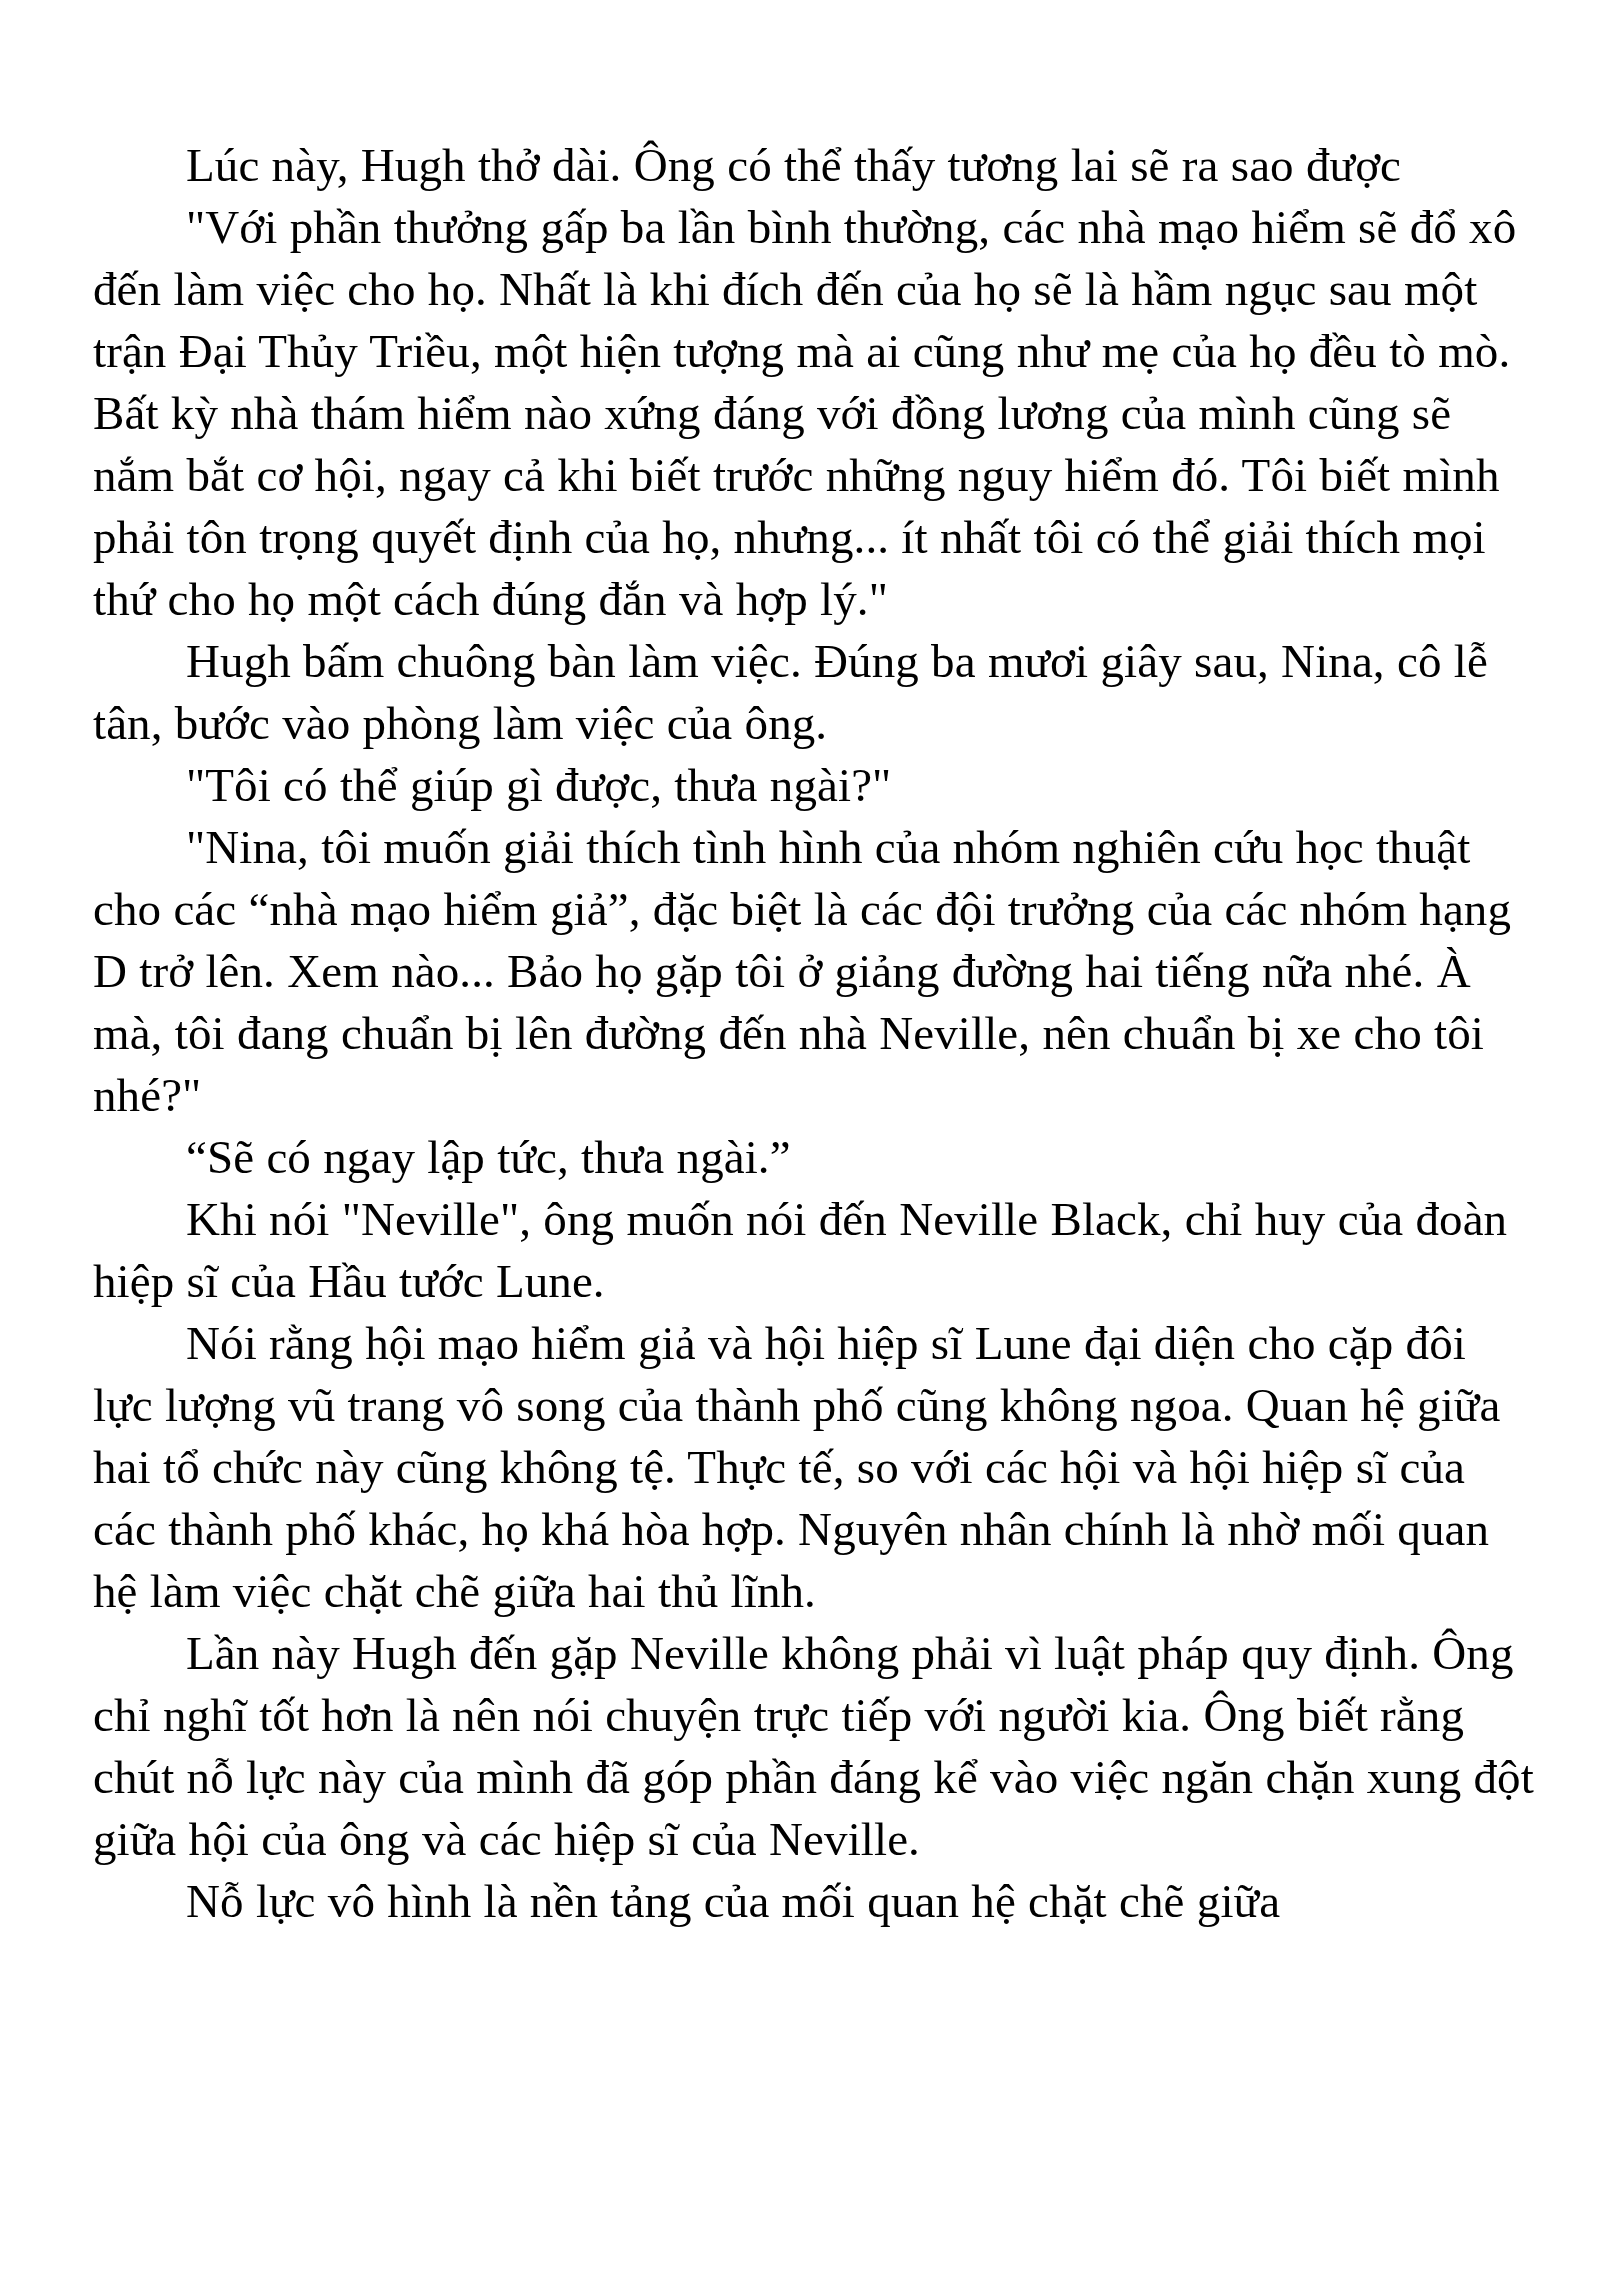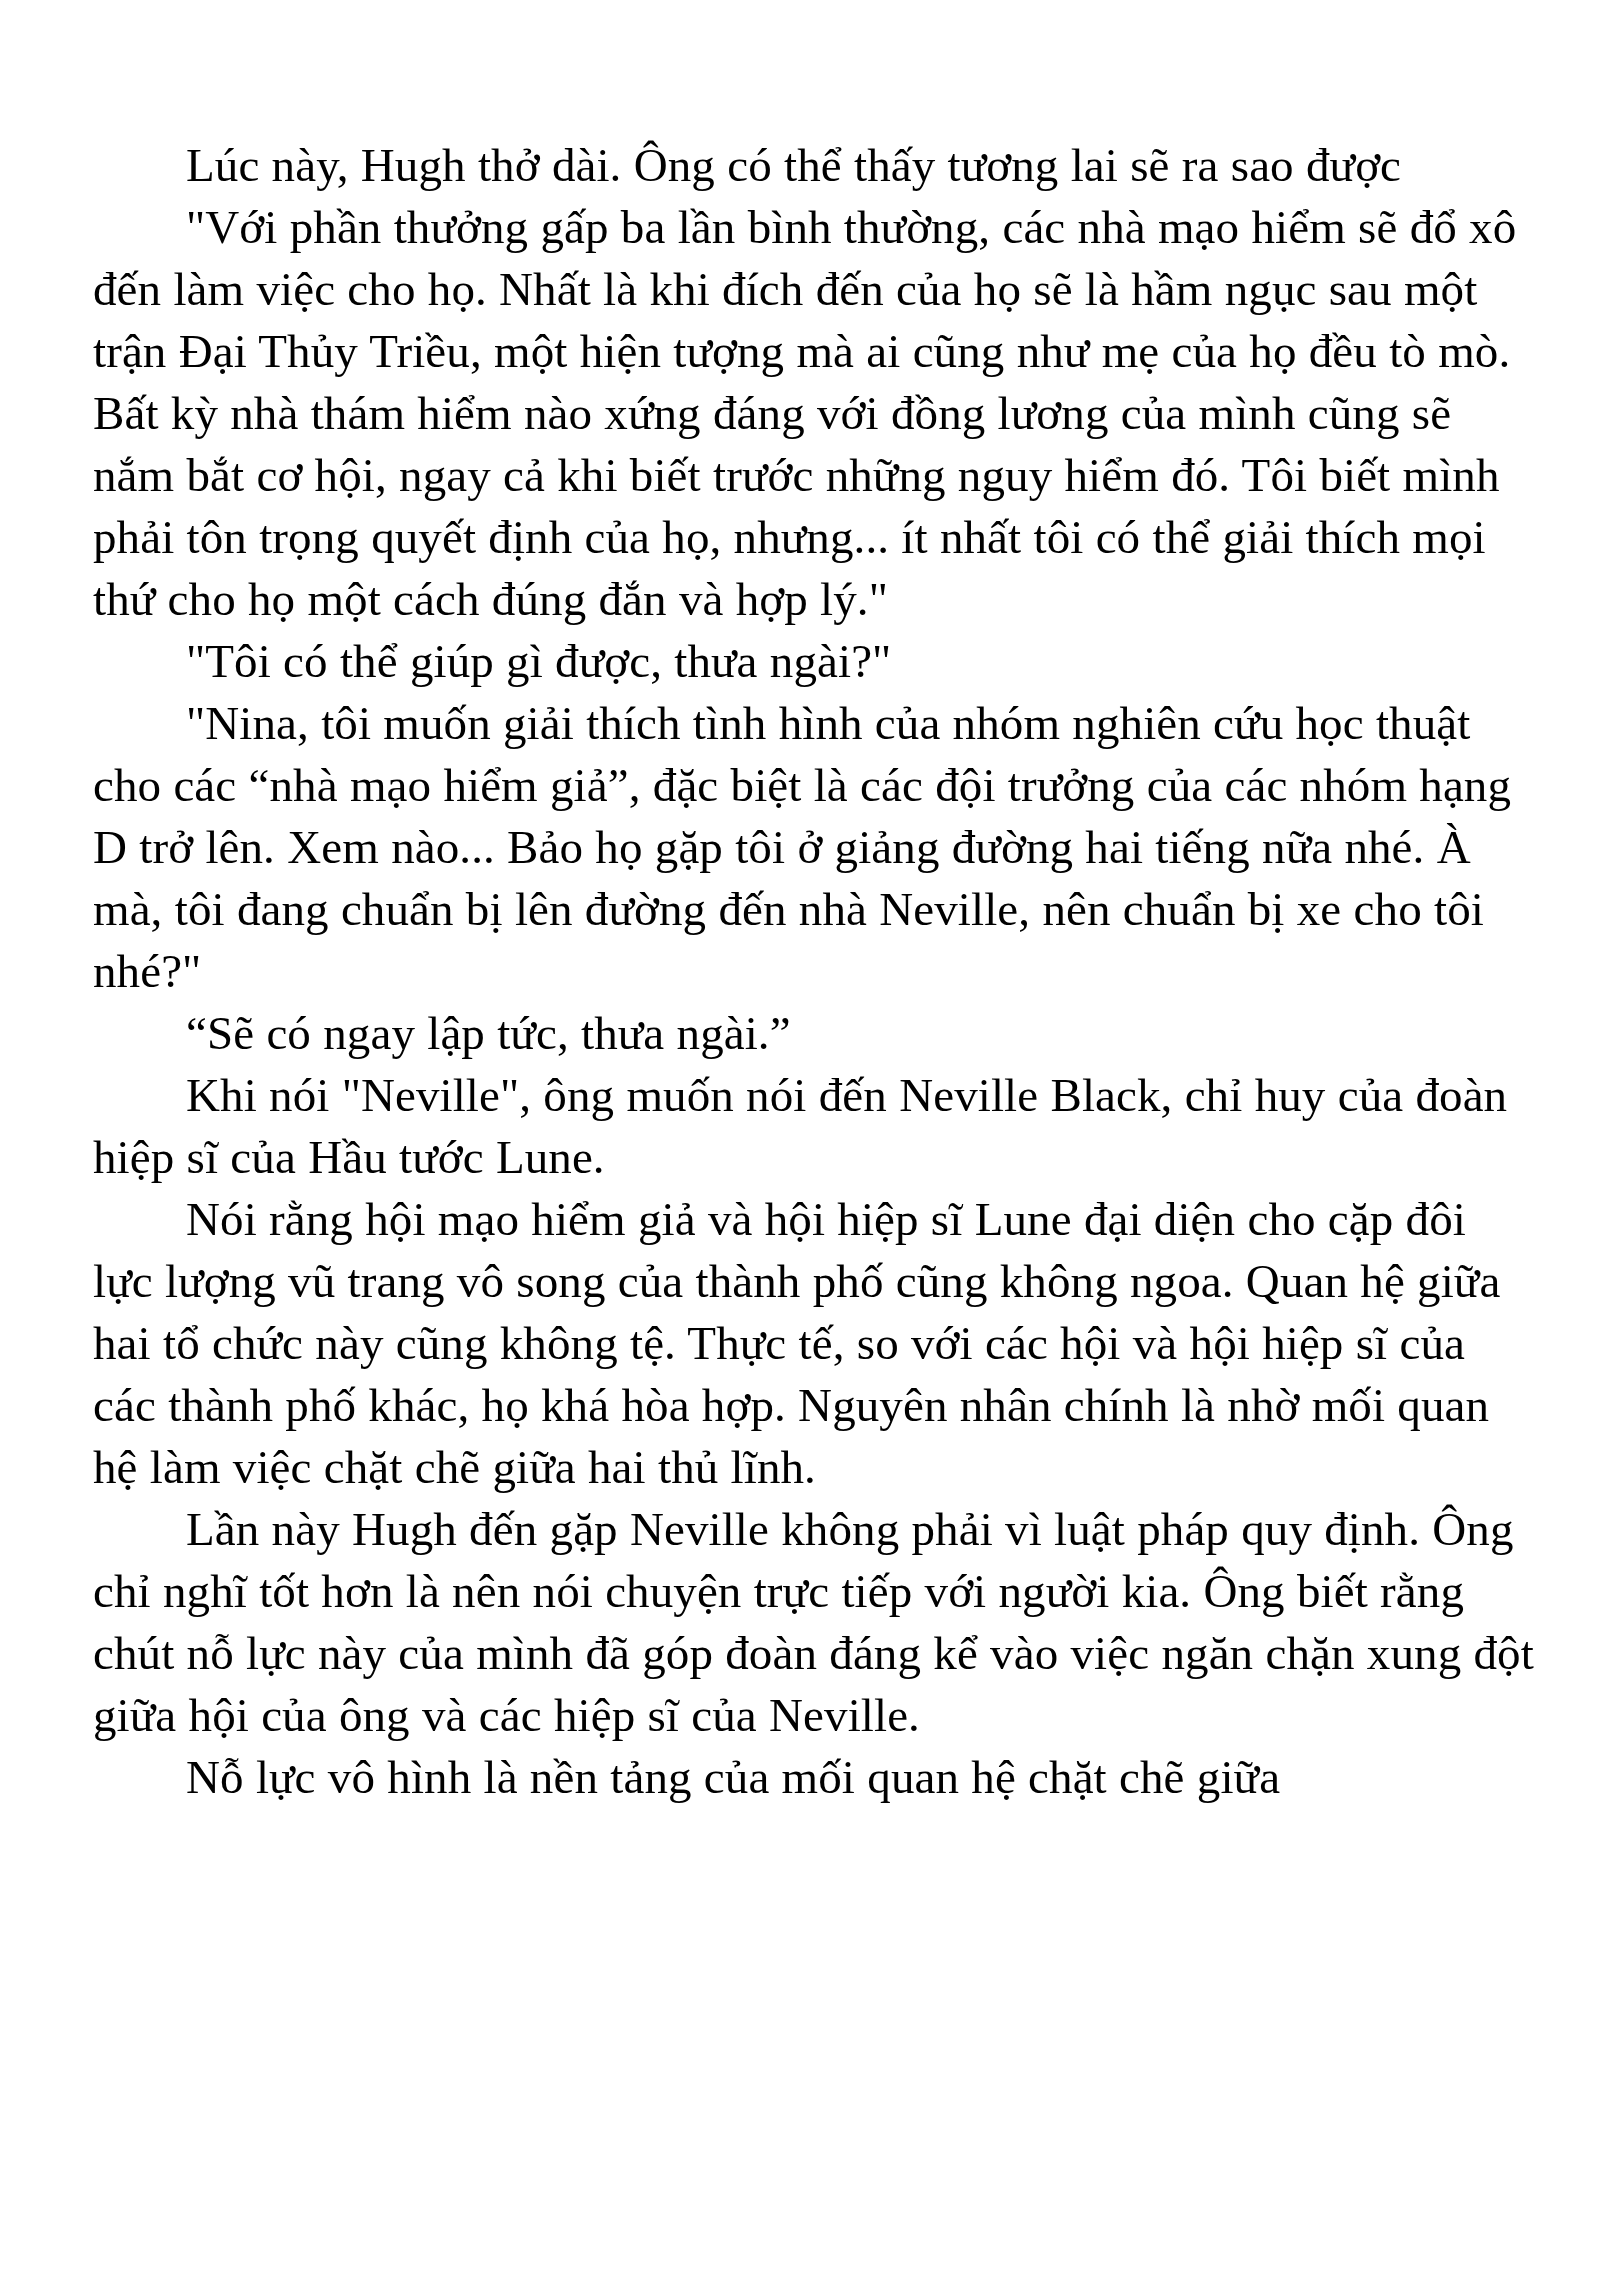--- a/index.html
+++ b/index.html
@@ -44,22 +44,23 @@
     margin-top: 0px;
   }
 </style>
 </head>
 <body>
 
 <div class="page">
   <div class="text-column">
     <p class="para">Lúc này, Hugh thở dài. Ông có thể thấy tương lai sẽ ra sao được</p>
     <p class="para">"Với phần thưởng gấp ba lần bình thường, các nhà mạo hiểm sẽ đổ xô đến làm việc cho họ. Nhất là khi đích đến của họ sẽ là hầm ngục sau một trận Đại Thủy Triều, một hiện tượng mà ai cũng như mẹ của họ đều tò mò. Bất kỳ nhà thám hiểm nào xứng đáng với đồng lương của mình cũng sẽ nắm bắt cơ hội, ngay cả khi biết trước những nguy hiểm đó. Tôi biết mình phải tôn trọng quyết định của họ, nhưng... ít nhất tôi có thể giải thích mọi thứ cho họ một cách đúng đắn và hợp lý."</p>
+    <p class="para">Hugh bấm chuông bàn làm việc. Đúng ba mươi giây sau, Nina, cô lễ tân, bước vào phòng làm việc của ông.</p>
     <p class="para">"Tôi có thể giúp gì được, thưa ngài?"</p>
     <p class="para">"Nina, tôi muốn giải thích tình hình của nhóm nghiên cứu học thuật cho các “nhà mạo hiểm giả”, đặc biệt là các đội trưởng của các nhóm hạng D trở lên. Xem nào... Bảo họ gặp tôi ở giảng đường hai tiếng nữa nhé. À mà, tôi đang chuẩn bị lên đường đến nhà Neville, nên chuẩn bị xe cho tôi nhé?"</p>
     <p class="para">“Sẽ có ngay lập tức, thưa ngài.”</p>
     <p class="para">Khi nói "Neville", ông muốn nói đến Neville Black, chỉ huy của đoàn hiệp sĩ của Hầu tước Lune.</p>
     <p class="para">Nói rằng hội mạo hiểm giả và hội hiệp sĩ Lune đại diện cho cặp đôi lực lượng vũ trang vô song của thành phố cũng không ngoa. Quan hệ giữa hai tổ chức này cũng không tệ. Thực tế, so với các hội và hội hiệp sĩ của các thành phố khác, họ khá hòa hợp. Nguyên nhân chính là nhờ mối quan hệ làm việc chặt chẽ giữa hai thủ lĩnh.</p>
-    <p class="para">Lần này Hugh đến gặp Neville không phải vì luật pháp quy định. Ông chỉ nghĩ tốt hơn là nên nói chuyện trực tiếp với người kia. Ông biết rằng chút nỗ lực này của mình đã góp đoàn đáng kể vào việc ngăn chặn xung đột giữa hội của ông và các hiệp sĩ của Neville.</p>
+    <p class="para">Lần này Hugh đến gặp Neville không phải vì luật pháp quy định. Ông chỉ nghĩ tốt hơn là nên nói chuyện trực tiếp với người kia. Ông biết rằng chút nỗ lực này của mình đã góp phần đáng kể vào việc ngăn chặn xung đột giữa hội của ông và các hiệp sĩ của Neville.</p>
     <p class="para">Nỗ lực vô hình là nền tảng của mối quan hệ chặt chẽ giữa</p>
   </div>
 </div>
 
 
 </body></html>

